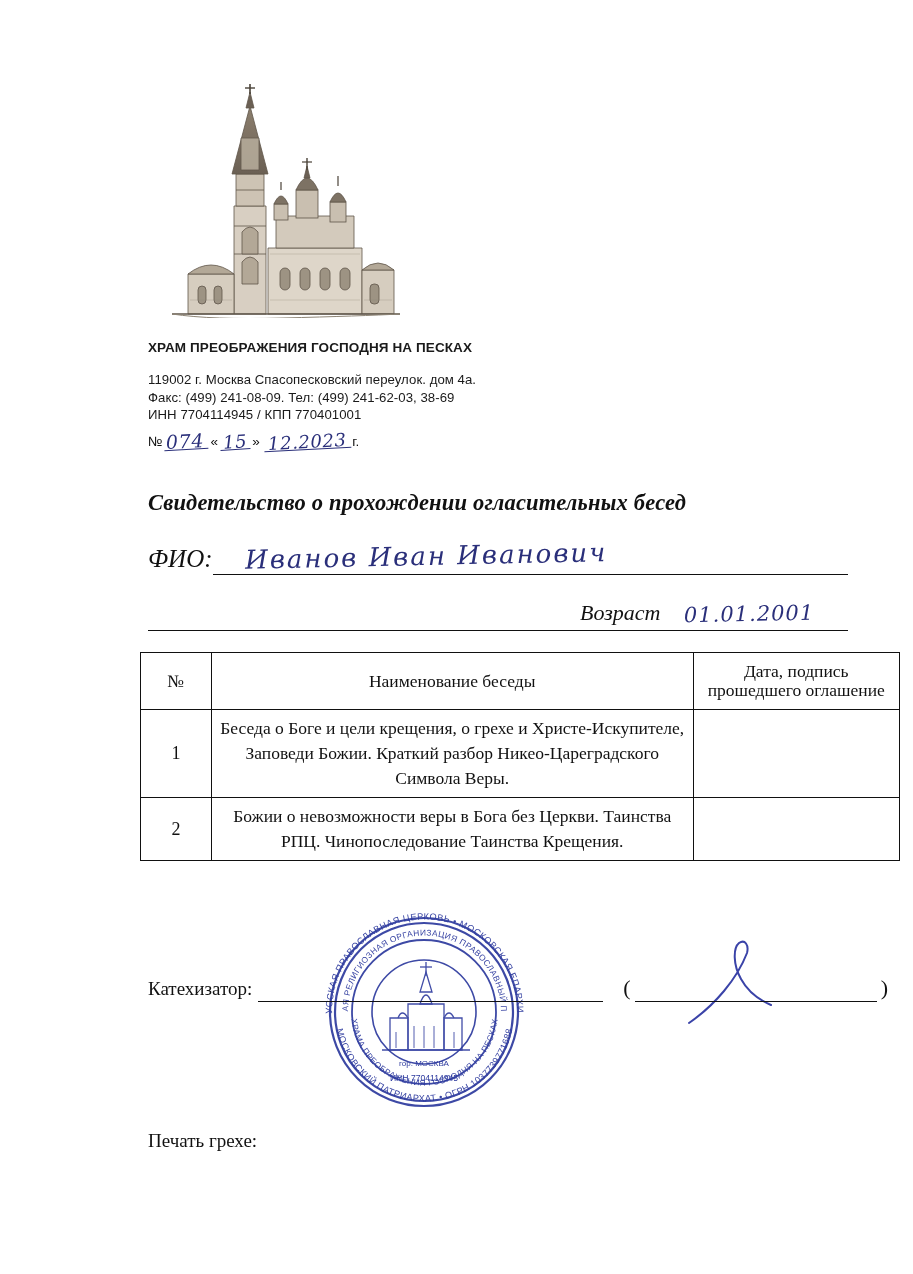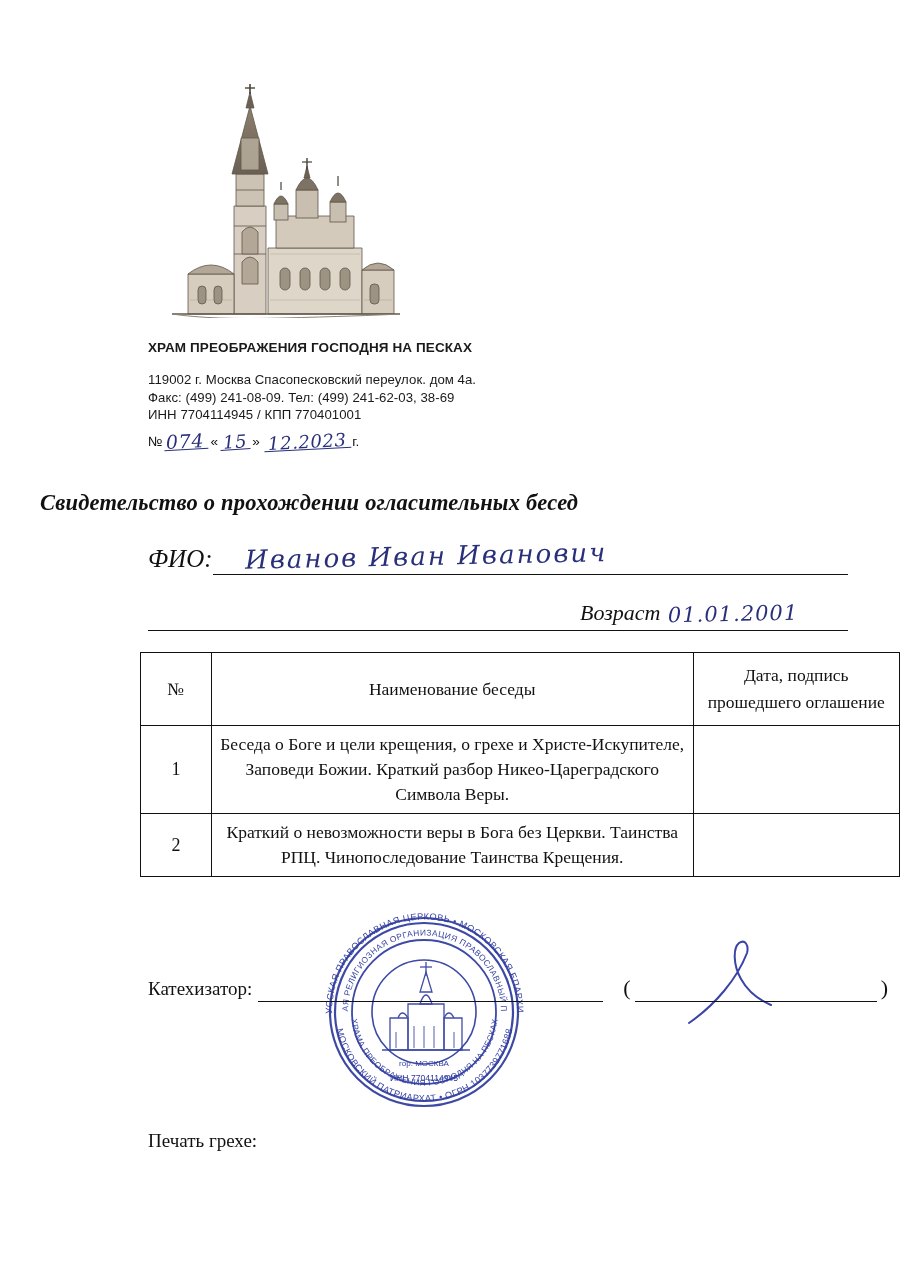--- a/index.html
+++ b/index.html
@@ -91,21 +91,21 @@
     margin-left: 2px;
   }
   .numline .lbl { padding-bottom: 1px; }
 
   
   .doc-title {
     position: absolute;
     left: 0;
     top: 490px;
     width: 794px;
-    text-align: left;
+    text-align: center;
     font-family: "Liberation Serif", serif;
     font-weight: bold;
     font-style: italic;
     font-size: 22.5px;
     letter-spacing: 0.2px;
     padding-left: 40px;
     box-sizing: border-box;
   }
 
   
@@ -150,21 +150,21 @@
     width: 700px;
     border-bottom: 1.4px solid #111;
     height: 30px;
   }
   .age-row {
     position: absolute;
     left: 580px;
     top: 600px;
     display: flex;
     align-items: flex-end;
-    gap: 8px;
+    gap: 24px;
   }
   .age-label {
     font-family: "Liberation Serif", serif;
     font-style: italic;
     font-size: 22px;
     padding-bottom: 3px;
   }
   .age-hand {
     font-family: "DejaVu Serif", serif;
     font-style: italic;
@@ -188,21 +188,21 @@
   table.talks td, table.talks th {
     border: 1.3px solid #111;
     text-align: center;
     vertical-align: middle;
     padding: 6px 8px;
     font-weight: normal;
   }
   table.talks thead th { padding: 9px 8px; }
   .col-num { width: 58px; }
   .col-name { width: 500px; margin-top: 33px; }
-  .col-date { width: 200px; line-height: 27px; }
+  .col-date { width: 200px; line-height: 19px; }
   .row-name { line-height: 25px; padding: 8px 14px; }
   .row-num { font-size: 18px; }
   .cell-empty { height: 100%; }
 
   
   .stamp {
     position: absolute;
     left: 312px;
     top: 900px;
     width: 225px;
@@ -377,21 +377,21 @@
     </tr>
   </thead>
   <tbody>
     <tr>
       <td class="row-num">1</td>
       <td class="row-name">Беседа о Боге и цели крещения, о грехе и Христе-Искупителе, Заповеди Божии. Краткий разбор Никео-Цареградского Символа Веры.</td>
       <td class="cell-empty"></td>
     </tr>
     <tr>
       <td class="row-num">2</td>
-      <td class="row-name">Краткий о невозможности веры в Бога без Церкви. Таинства РПЦ. Чинопоследование Таинства Крещения.</td>
+      <td class="row-name">Божии о невозможности веры в Бога без Церкви. Таинства РПЦ. Чинопоследование Таинства Крещения.</td>
       <td class="cell-empty"></td>
     </tr>
   </tbody>
 </table>
 
 <div class="stamp">
   <svg width="225" height="225" viewBox="0 0 225 225" xmlns="http://www.w3.org/2000/svg">
     <defs>
       <path id="arcOuterTop" d="M 20 112 A 92 92 0 0 1 205 112"></path>
       <path id="arcOuterBottom" d="M 23 112 A 89 89 0 0 0 202 112"></path>

